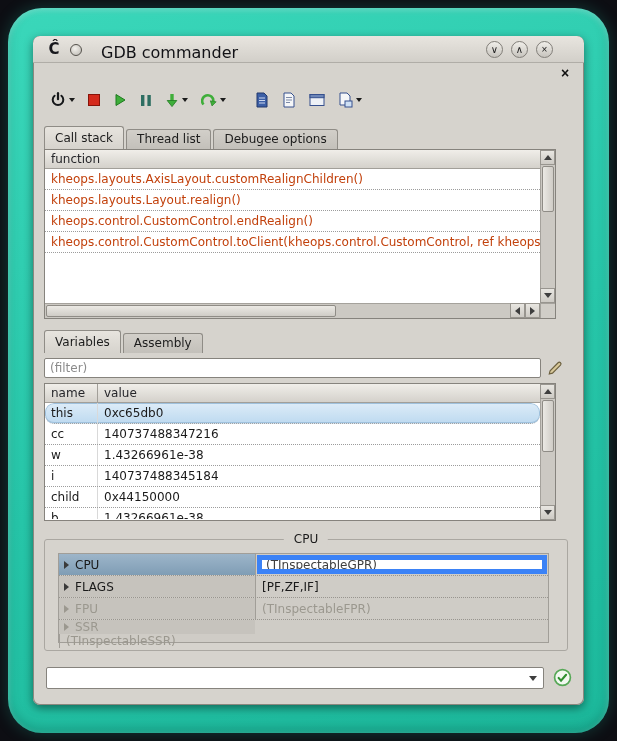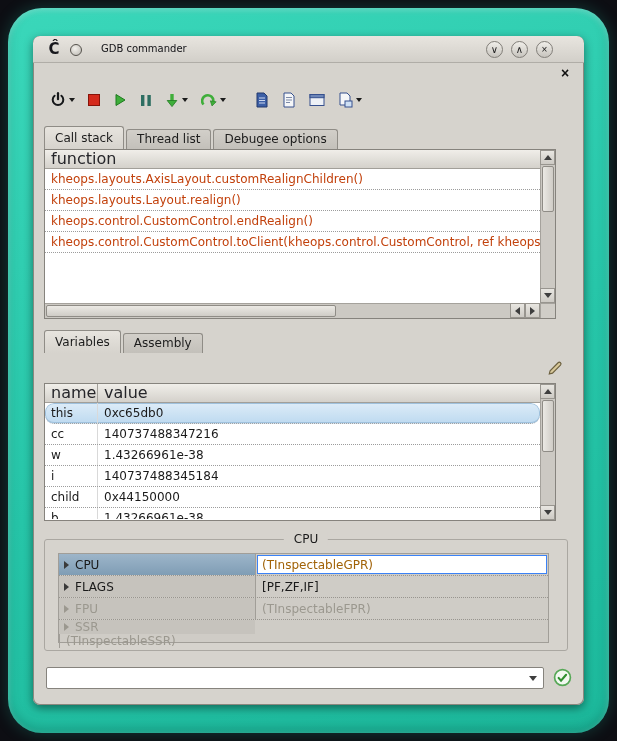--- a/index.html
+++ b/index.html
@@ -26,21 +26,21 @@
     position:absolute; left:0; top:0; width:100%; height:27px;
     background:linear-gradient(#e8e5df,#d2cfc9);
     border-bottom:1px solid #b0ada7; border-radius:7px 7px 0 0;
   }
   .app-icon { position:absolute; left:12px; top:4px; width:18px; height:18px;
     font-size:15px; font-weight:bold; line-height:18px; text-align:center; color:#17171c; }
   .menu-dot { position:absolute; left:37px; top:8px; width:12px; height:12px;
     border:1px solid #55524c; border-radius:50%;
     background:radial-gradient(circle at 40% 35%, #f3f1ec, #b9b6b0);
     font-size:8px; line-height:10px; text-align:center; color:#333; }
-  .window-title { position:absolute; left:68px; top:7px; font-size:10px; color:#121216; }
+  .window-title { position:absolute; left:68px; top:7px; font-size:16px; color:#121216; }
   .winbtn {
     position:absolute; top:5px; width:17px; height:17px; border-radius:50%;
     background:linear-gradient(#f0eee9,#c7c4be); border:1px solid #817e78;
     font-size:10px; line-height:14px; text-align:center; color:#222; padding:0;
   }
   .winbtn.b1{left:453px;} .winbtn.b2{left:478px;} .winbtn.b3{left:503px;}
   
   .dock-close { position:absolute; left:524px; top:30px; width:16px; height:14px;
     background:none; border:none; font-size:14px; font-weight:bold; line-height:13px; text-align:center; color:#111; }
   
@@ -59,21 +59,21 @@
     border-radius:3px 3px 0 0; margin-right:2px;
   }
   .tab.active { height:23px; line-height:22px; background:linear-gradient(#e7e4de,#d6d3cd); position:relative; z-index:2; }
   
   .table-frame { position:absolute; left:11px; width:512px; background:#fff; border:1px solid #86837d; }
   #stack-table { top:113px; height:170px; }
   #vars-table  { top:347px; height:138px; }
   .thead {
     position:absolute; left:0; top:0; height:19px; right:15px; display:flex;
     background:linear-gradient(#f0eee9,#d4d1cb); border-bottom:1px solid #a29f99;
-    font-size:16px; color:#26262a;
+    font-size:12px; color:#26262a;
   }
   .thead .hcell { line-height:18px; padding-left:6px; }
   .thead .hcell.name { width:53px; border-right:1px solid #a29f99; }
   .thead .hcell.grow { flex:1; }
   .hdr-corner { position:absolute; right:0; top:0; width:15px; height:19px;
     background:linear-gradient(#f0eee9,#d4d1cb); border-bottom:1px solid #a29f99; }
   .rows { position:absolute; left:0; top:19px; right:15px; overflow:hidden; background:#fff; }
   #stack-table .rows { bottom:15px; }
   #vars-table  .rows { bottom:1px; }
   .trow { height:21px; line-height:20px; border-bottom:1px dotted #9c9c9c; white-space:nowrap; overflow:hidden; }
@@ -114,22 +114,22 @@
     border:1px solid #a19e98; background:#cfccc6; }
   .cpu-row { display:flex; height:22px; border-bottom:1px dotted #98958f; }
   .cpu-row:last-child { border-bottom:none;flex-direction:column; }
   .cpu-name { width:196px; display:flex; align-items:center; padding-left:5px; background:#c6c3bd; gap:6px; }
   .cpu-name.selected { background:linear-gradient(#9db5c9,#7f9db5); }
   .cpu-value { flex:1; border-left:1px solid #a19e98; position:relative; display:flex; align-items:center; padding-left:6px; }
   .cpu-row.disabled .cpu-name, .cpu-row.disabled .cpu-value { color:#9b988f; }
   .cpu-row.disabled .expander { border-left-color:#9b988f; }
   .expander { width:0; height:0; border-top:4px solid transparent; border-bottom:4px solid transparent; border-left:5px solid #3a3a3a; flex:none; }
   .cpu-field { position:absolute; left:1px; right:1px; top:1px; bottom:1px;
-    border:1px solid #3b82f6; background:#fff; padding:0 4px;
-    font:12px "DejaVu Sans","Liberation Sans",sans-serif; color:#a16207; width:calc(100% - 2px); }
+    border:5px solid #3b82f6; background:#fff; padding:0 4px;
+    font:12px "DejaVu Sans","Liberation Sans",sans-serif; color:#404040; width:calc(100% - 2px); }
   
   .combo { position:absolute; left:13px; top:631px; width:498px; height:22px;
     background:#fff; border:1px solid #86837d; border-radius:2px; }
   .combo-input { position:absolute; left:1px; top:1px; right:22px; bottom:1px; width:calc(100% - 24px);
     border:none; background:transparent; padding:0 5px; font:12px "DejaVu Sans","Liberation Sans",sans-serif; }
   .combo-btn { position:absolute; right:0; top:0; width:20px; height:20px; border:none; background:transparent;
     display:flex; align-items:center; justify-content:center; }
   .confirm-btn { position:absolute; left:519px; top:632px; width:20px; height:20px; background:none; border:none; padding:0; }
 </style>
 </head>
@@ -267,20 +267,21 @@
           </button>
       </div>
       <div class="sb-corner"></div>
     </div>
 
     <div class="tabs inspect">
       <div class="tab active">Variables</div>
       <div class="tab">Assembly</div>
     </div>
 
+    <input class="filter-input" placeholder="(filter)" style="">
     <button class="filter-btn">
       <span><svg width="16" height="16" viewBox="0 0 14 14">
             <path d="M2 12.2 l2.8-.7 7-7 a1.35 1.35 0 0 0-2.1-2.1 l-7 7 Z" fill="#d8c89a" stroke="#6b5f3e"></path>
           </svg></span>
     </button>
 
     <div class="table-frame" id="vars-table">
       <div class="thead">
         <div class="hcell name">name</div>
         <div class="hcell grow">value</div>

